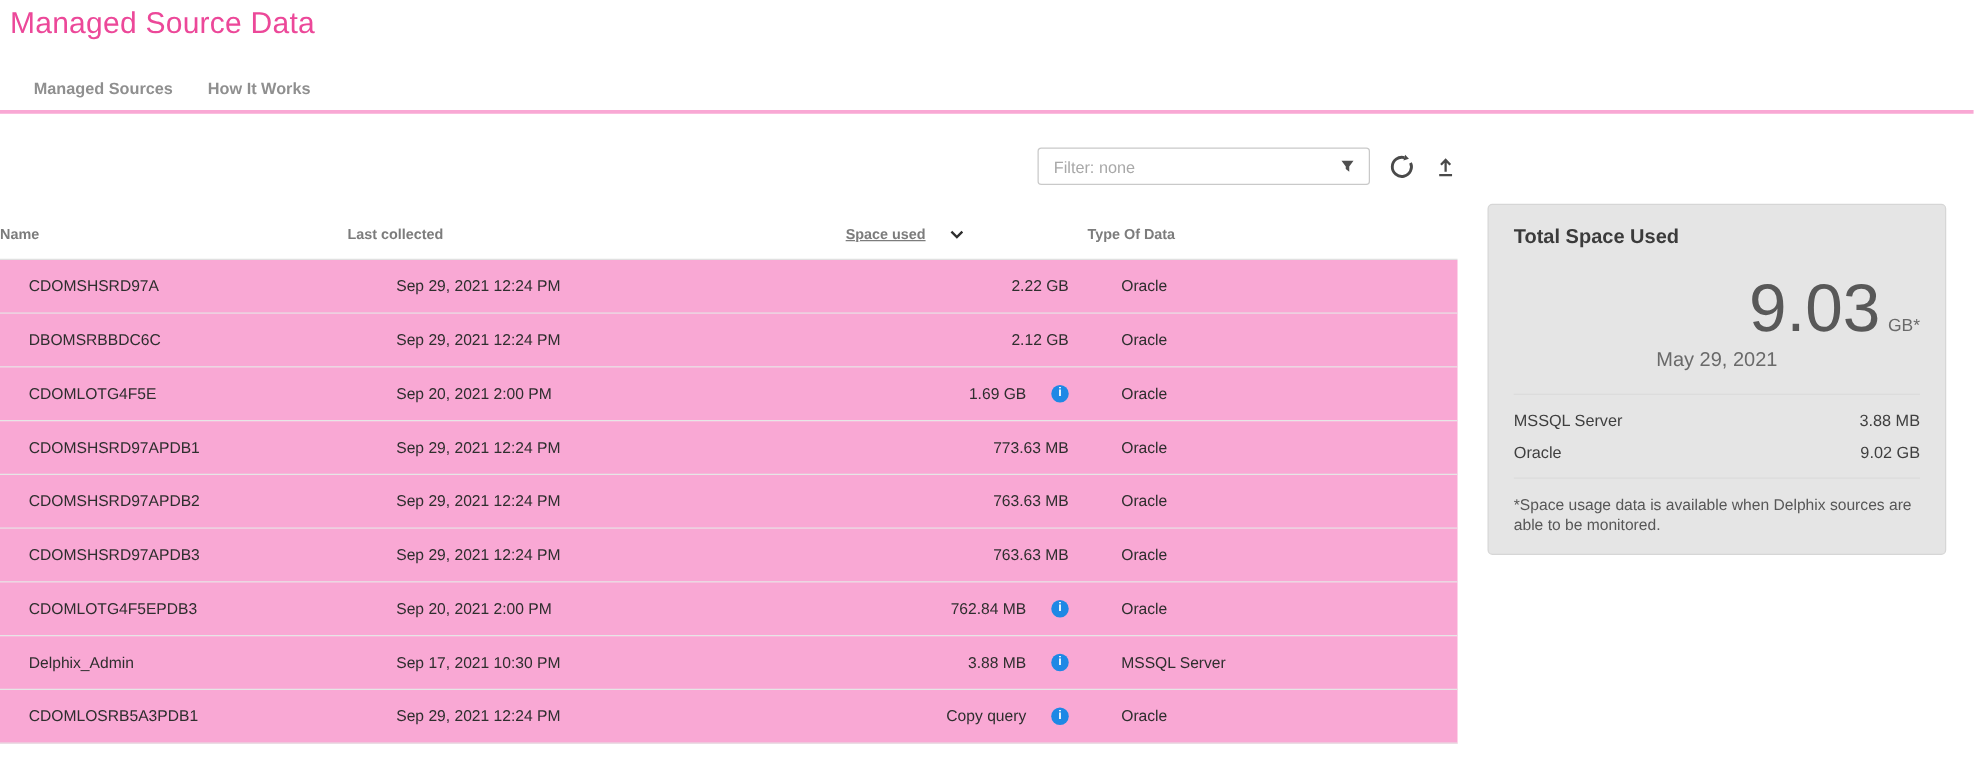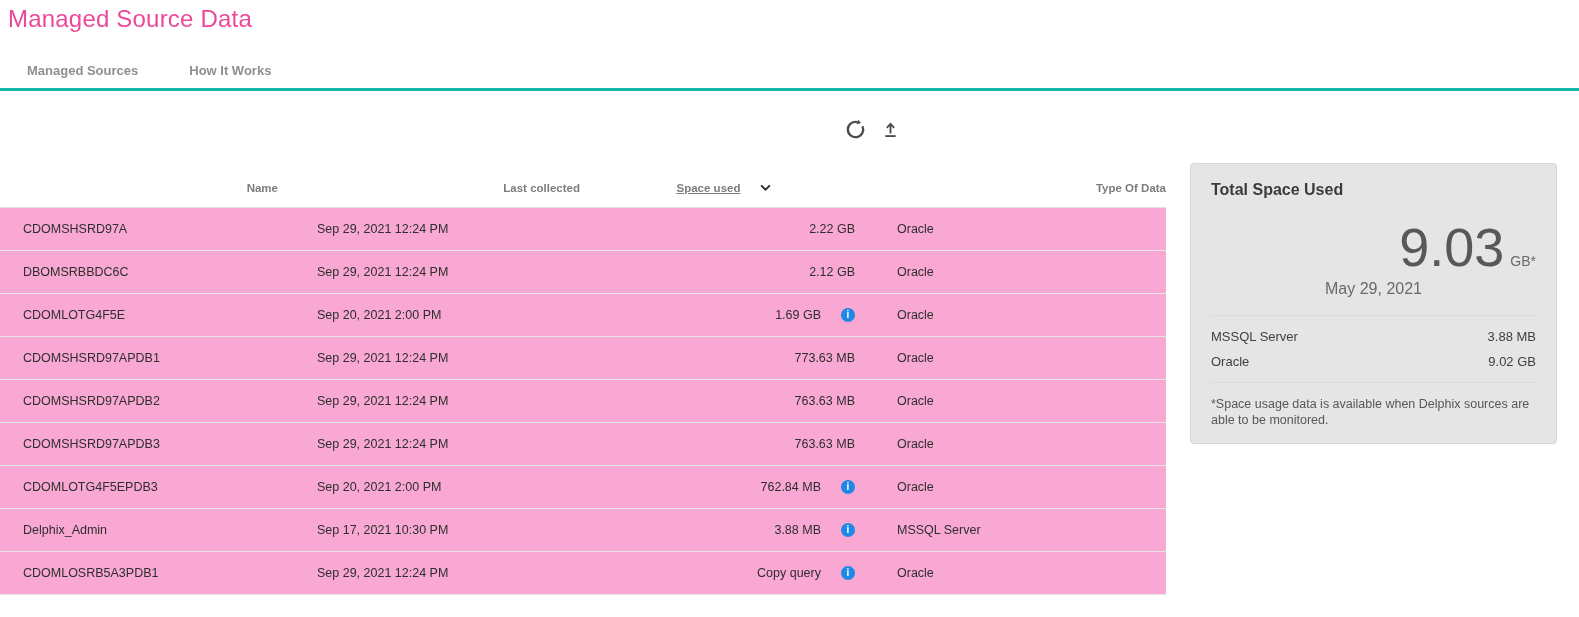--- a/index.html
+++ b/index.html
@@ -4,38 +4,38 @@
 <style>
   * { margin:0; padding:0; box-sizing:border-box; }
   html, body { width:1579px; height:617px; background:#ffffff; overflow:hidden;
                font-family:"Liberation Sans", sans-serif; }
   .page { position:relative; width:1579px; height:617px; background:#fff; }
 
   
   .page-title { position:absolute; left:8px; top:5px; font-size:24px; font-weight:400;
                 color:#ec4899; letter-spacing:.2px; }
   .tabbar { position:absolute; left:0; top:52px; width:1579px; height:39px;
-            border-bottom:3px solid #14b8a6; display:flex; align-items:center;
-            gap:51px; padding-left:27px; }
+            border-bottom:3px solid #f9a8d4; display:flex; align-items:center;
+            gap:28px; padding-left:27px; }
   .tab { font-size:13px; font-weight:bold; color:#8f8f8f; cursor:pointer; white-space:nowrap; }
 
   
   .toolbar { position:absolute; left:830px; top:118px; display:flex; align-items:center; }
   .filter-box { width:266px; height:30px; border:1px solid #c9c9c9; border-radius:3px;
                 display:flex; align-items:center; padding:0 10px 0 12px; background:#fff; }
   .filter-box input { flex:1; border:none; outline:none; background:transparent;
                       font-size:13px; color:#444; font-family:inherit; }
   .filter-box input::placeholder { color:#a8a8a8; }
   .icon-btn { margin-left:14px; cursor:pointer; display:flex; align-items:center; }
 
   
   .table { position:absolute; left:0; top:168px; width:1166px; }
   .thead { display:grid; grid-template-columns:278px 302px 290px 296px; height:40px;
            align-items:center; border-bottom:1px solid #e0e0e0; }
-  .th { font-size:11.5px; font-weight:bold; color:#7c7c7c; text-align:right; cursor:pointer; }
+  .th { font-size:11.5px; font-weight:bold; color:#7c7c7c; text-align:left; cursor:pointer; }
   .th-space { display:flex; align-items:center; justify-content:center; gap:18px;text-decoration:underline; }
   .trow { display:grid; grid-template-columns:278px 302px 290px 296px; height:43px;
           align-items:center; border-bottom:1px solid #e6e6e6; background:#f9a8d4; }
   .td { font-size:12.5px; color:#2e2e2e; }
   .td-name { padding-left:23px; }
   .td-date { padding-left:39px; }
   .td-space { display:flex; justify-content:flex-end; align-items:center;
               padding-right:15px; gap:20px; }
   .td-type { padding-left:27px; }
   .copy-query { cursor:pointer; }
@@ -67,20 +67,28 @@
 <div class="page">
 
   <div class="page-title">Managed Source Data</div>
 
   <div class="tabbar">
     <div class="tab">Managed Sources</div>
     <div class="tab">How It Works</div>
   </div>
 
   <div class="toolbar">
+    <div class="filter-box">
+      <input type="text" placeholder="Filter: none" style="">
+      <span>
+        <svg width="14" height="14" viewBox="0 0 16 16">
+          <polygon points="2.5,3 13.5,3 9.6,8.2 9.6,13 6.4,10.6 6.4,8.2" fill="#4f4f4f"></polygon>
+        </svg>
+      </span>
+    </div>
     <span class="icon-btn">
       <span>
         <svg width="23" height="23" viewBox="0 0 24 24">
           <path d="M 19.25 8.62 A 8 8 0 1 1 14.07 4.27" fill="none" stroke="#4a4a4a" stroke-width="2.4"></path>
           <polygon points="17.9,5.3 13.3,6.6 14.7,1.9" fill="#4a4a4a"></polygon>
         </svg>
       </span>
     </span>
     <span class="icon-btn">
       <span>

